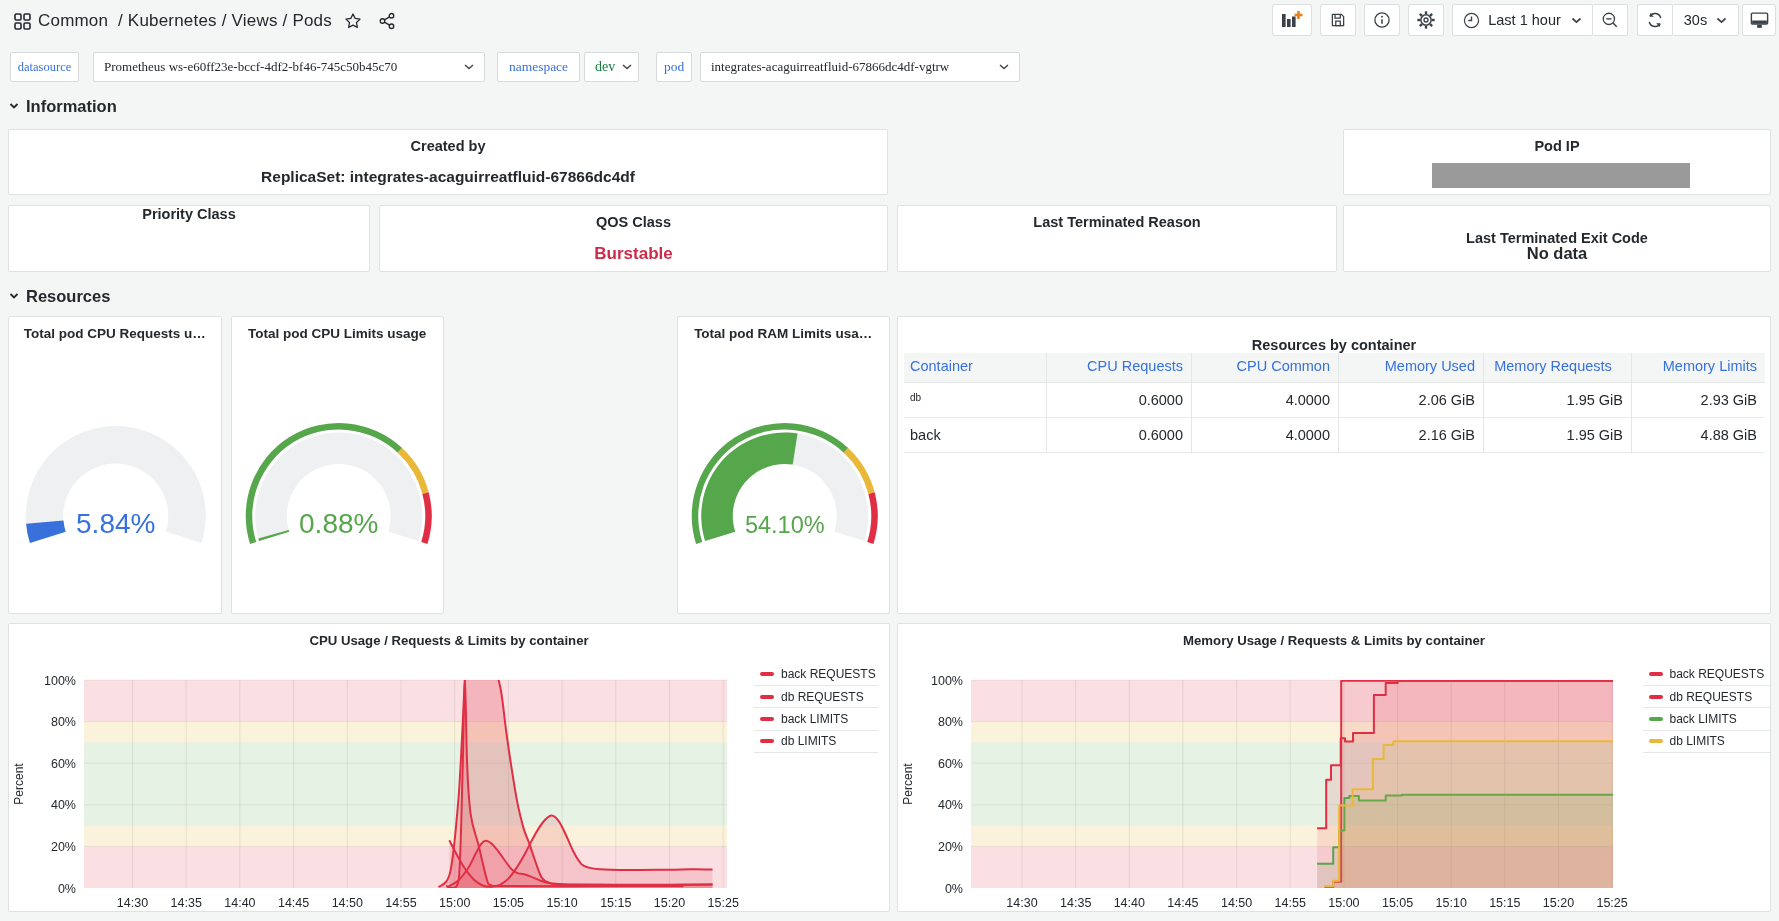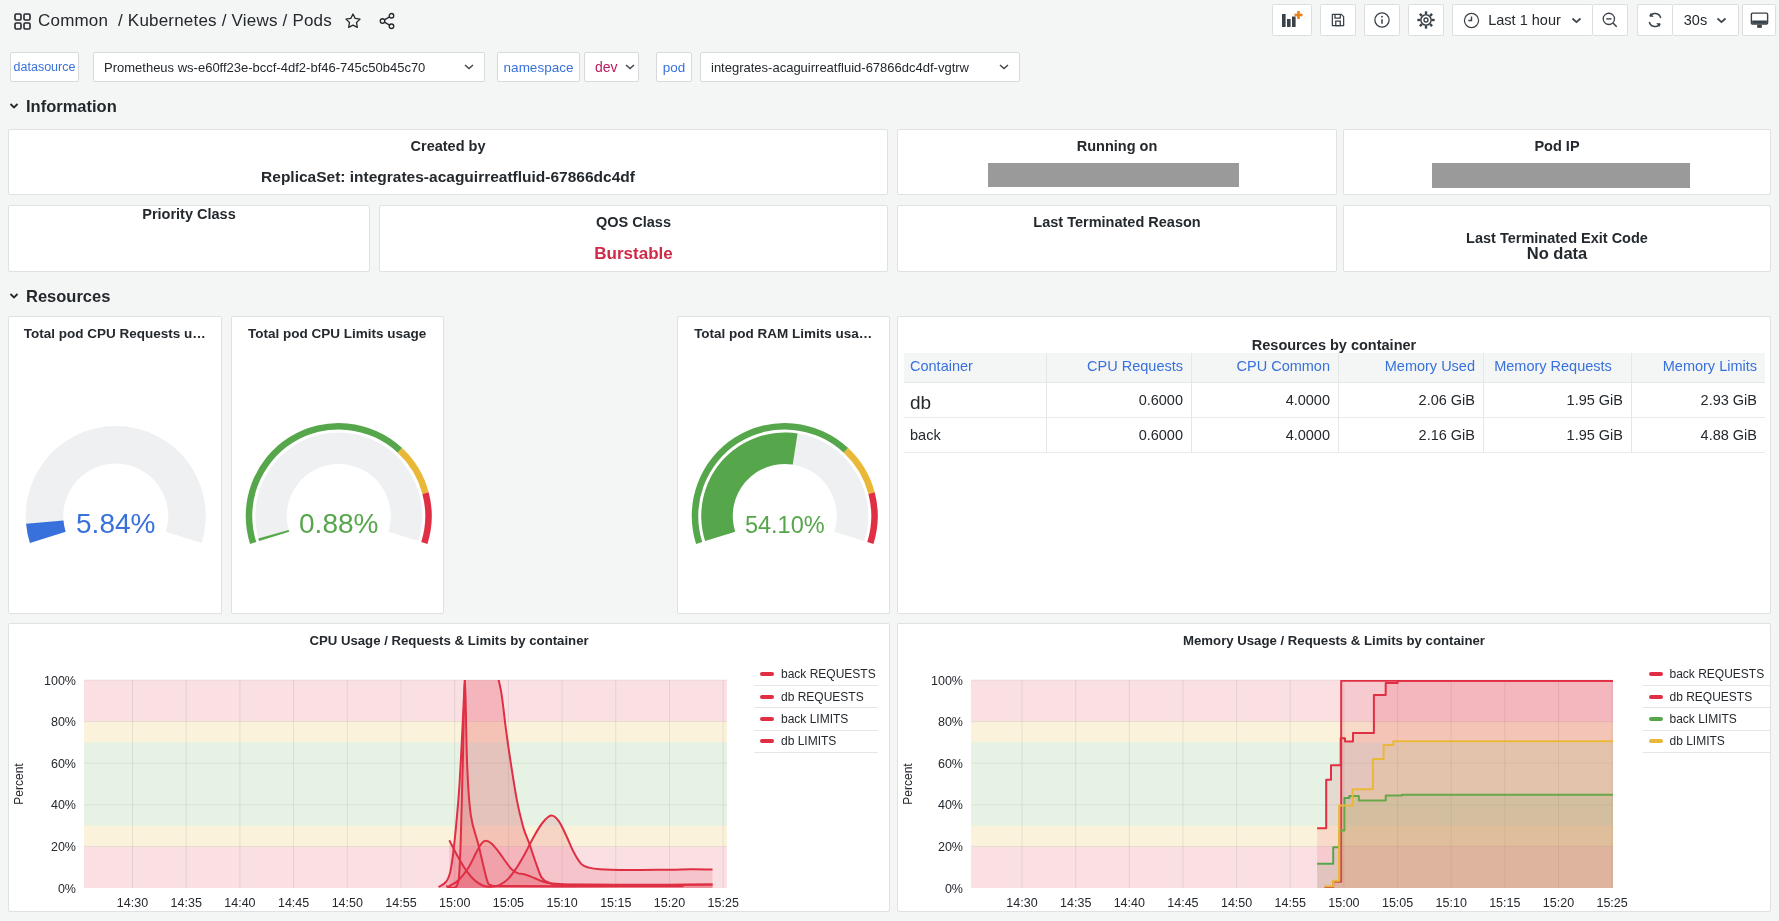--- a/index.html
+++ b/index.html
@@ -7,21 +7,21 @@
 #app { position:relative; width:1779px; height:755px; }
 .panel { position:absolute; background:#fff; border:1px solid #dfe1e2; border-radius:2px; }
 .ptitle { text-align:center; font-size:14.5px; font-weight:600; color:#24292e;
   white-space:nowrap; overflow:hidden; }
 .statval { position:absolute; left:0; right:0; top:38px; text-align:center;
   font-size:16.5px; font-weight:600; color:#24292e; }
 .topbar { position:absolute; left:0; top:0; width:1779px; height:40px; }
 .tbtn { position:absolute; top:4px; height:32px; background:#fff; border:1px solid #dcdee0;
   border-radius:2px; display:flex; align-items:center; justify-content:center; }
 .chip { position:absolute; top:52px; height:30px; background:#fff; border:1px solid #d8dadb;
-  border-radius:2px; display:flex; align-items:center; padding:0 10px; }
+  border-radius:2px; display:flex; align-items:center; padding:0 10px;font-family:Liberation Serif, serif; }
 .sechdr { position:absolute; display:flex; align-items:center; height:20px; }
 .sechdr span { font-size:16.5px; font-weight:600; color:#24292e; }
 </style></head>
 <body>
 <div id="app">
 <div class="topbar">
       <svg width="17" height="17" viewBox="0 0 17 17" style="position:absolute;left:14px;top:13px">
 <rect x="1" y="1" width="6" height="6" rx="1.2" fill="none" stroke="#24292e" stroke-width="1.6"></rect>
 <rect x="10" y="1" width="6" height="6" rx="1.2" fill="none" stroke="#24292e" stroke-width="1.6"></rect>
 <rect x="1" y="10" width="6" height="6" rx="1.2" fill="none" stroke="#24292e" stroke-width="1.6"></rect>
@@ -125,21 +125,21 @@
       <div class="chip" style="left:93px;width:392px;justify-content:space-between;overflow:hidden">
         <span style="font-size:13px;color:#24292e;white-space:nowrap">Prometheus ws-e60ff23e-bccf-4df2-bf46-745c50b45c70</span>
         <svg width="10" height="6" viewBox="0 0 10 6" style="margin-left:7px;flex:none">
           <path d="M1 1l4 3.6L9 1" fill="none" stroke="#44494f" stroke-width="1.5"></path>
         </svg>
       </div>
       <div class="chip" style="left:497px;width:83px;justify-content:center">
         <span style="font-size:13.5px;color:#3871dc;white-space:nowrap">namespace</span>
       </div>
       <div class="chip" style="left:584px;width:55px;justify-content:space-between">
-        <span style="font-size:14px;color:#be185d">dev</span>
+        <span style="font-size:14px;color:#15803d">dev</span>
         <svg width="10" height="6" viewBox="0 0 10 6" style="margin-left:7px;flex:none">
           <path d="M1 1l4 3.6L9 1" fill="none" stroke="#44494f" stroke-width="1.5"></path>
         </svg>
       </div>
       <div class="chip" style="left:656px;width:36px;justify-content:center">
         <span style="font-size:13.5px;color:#3871dc;white-space:nowrap">pod</span>
       </div>
       <div class="chip" style="left:700px;width:320px;justify-content:space-between;overflow:hidden">
         <span style="font-size:13px;color:#24292e;white-space:nowrap">integrates-acaguirreatfluid-67866dc4df-vgtrw</span>
         <svg width="10" height="6" viewBox="0 0 10 6" style="margin-left:7px;flex:none">
@@ -155,24 +155,20 @@
     </div>
     <div class="sechdr" style="left:8px;top:286px">
       <svg width="12" height="12" viewBox="0 0 12 12" style="margin-right:6px">
         <path d="M2.5 4l3.5 3.5L9.5 4" fill="none" stroke="#24292e" stroke-width="1.8"></path>
       </svg>
       <span>Resources</span>
     </div>
     <div class="panel" style="left:8px;top:129px;width:880px;height:66px">
       <div class="ptitle" style="margin-top:8px">Created by</div>
       <div class="statval" style="font-size:15.5px">ReplicaSet: integrates-acaguirreatfluid-67866dc4df</div>
-    </div>
-    <div class="panel" style="left:897px;top:129px;width:440px;height:66px">
-      <div class="ptitle" style="margin-top:8px">Running on</div>
-      <div style="position:absolute;left:90px;top:33px;width:251px;height:24px;background:#9a9a9a"></div>
     </div>
     <div class="panel" style="left:1343px;top:129px;width:428px;height:66px">
       <div class="ptitle" style="margin-top:8px">Pod IP</div>
       <div style="position:absolute;left:88px;top:33px;width:258px;height:25px;background:#9a9a9a"></div>
     </div>
     <div class="panel" style="left:8px;top:205px;width:362px;height:67px">
       <div class="ptitle" style="">Priority Class</div>
     </div>
     <div class="panel" style="left:379px;top:205px;width:509px;height:67px">
       <div class="ptitle" style="margin-top:8px">QOS Class</div>
@@ -217,21 +213,21 @@
     </div>
     <div class="panel" style="left:897px;top:316px;width:874px;height:298px">
       <div class="ptitle" style="margin-top:20px">Resources by container</div>
       <div style="position:absolute;left:6px;top:36px;width:861px;height:30px;background:#f4f5f5;border-bottom:1px solid #e4e6e7"></div>
       <div style="position:absolute;left:12px;top:41px;font-size:14.5px;color:#3871dc">Container</div>
       <div style="position:absolute;left:148px;top:41px;width:137px;text-align:right;font-size:14.5px;color:#3871dc">CPU Requests</div>
       <div style="position:absolute;left:293px;top:41px;width:139px;text-align:right;font-size:14.5px;color:#3871dc">CPU Common</div>
       <div style="position:absolute;left:440px;top:41px;width:137px;text-align:right;font-size:14.5px;color:#3871dc">Memory Used</div>
       <div style="position:absolute;left:585px;top:41px;width:140px;text-align:center;font-size:14.5px;color:#3871dc">Memory Requests</div>
       <div style="position:absolute;left:733px;top:41px;width:126px;text-align:right;font-size:14.5px;color:#3871dc">Memory Limits</div>
-      <div style="position:absolute;left:12px;top:75px;font-size:19px;color:#24292e">db</div>
+      <div style="position:absolute;left:12px;top:75px;font-size:10px;color:#24292e">db</div>
       <div style="position:absolute;left:148px;top:75px;width:137px;text-align:right;font-size:14.5px;color:#24292e">0.6000</div>
       <div style="position:absolute;left:293px;top:75px;width:139px;text-align:right;font-size:14.5px;color:#24292e">4.0000</div>
       <div style="position:absolute;left:440px;top:75px;width:137px;text-align:right;font-size:14.5px;color:#24292e">2.06 GiB</div>
       <div style="position:absolute;left:585px;top:75px;width:140px;text-align:right;font-size:14.5px;color:#24292e">1.95 GiB</div>
       <div style="position:absolute;left:733px;top:75px;width:126px;text-align:right;font-size:14.5px;color:#24292e">2.93 GiB</div>
       <div style="position:absolute;left:6px;top:100px;width:861px;height:1px;background:#e8eaeb"></div>
       <div style="position:absolute;left:12px;top:110px;font-size:14.5px;color:#24292e">back</div>
       <div style="position:absolute;left:148px;top:110px;width:137px;text-align:right;font-size:14.5px;color:#24292e">0.6000</div>
       <div style="position:absolute;left:293px;top:110px;width:139px;text-align:right;font-size:14.5px;color:#24292e">4.0000</div>
       <div style="position:absolute;left:440px;top:110px;width:137px;text-align:right;font-size:14.5px;color:#24292e">2.16 GiB</div>

